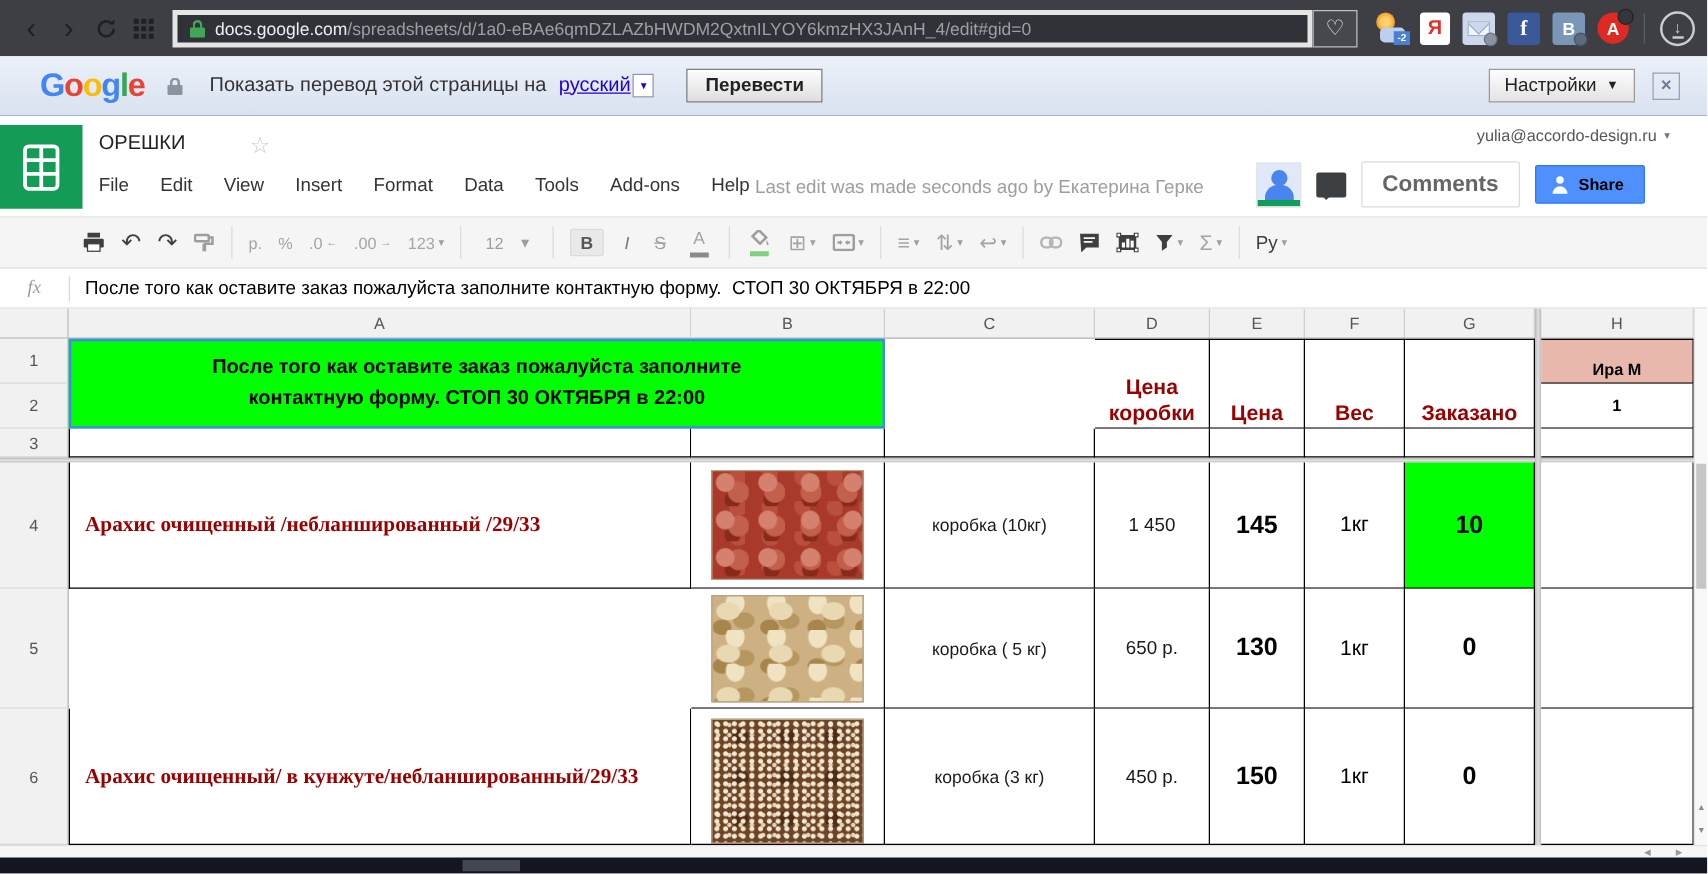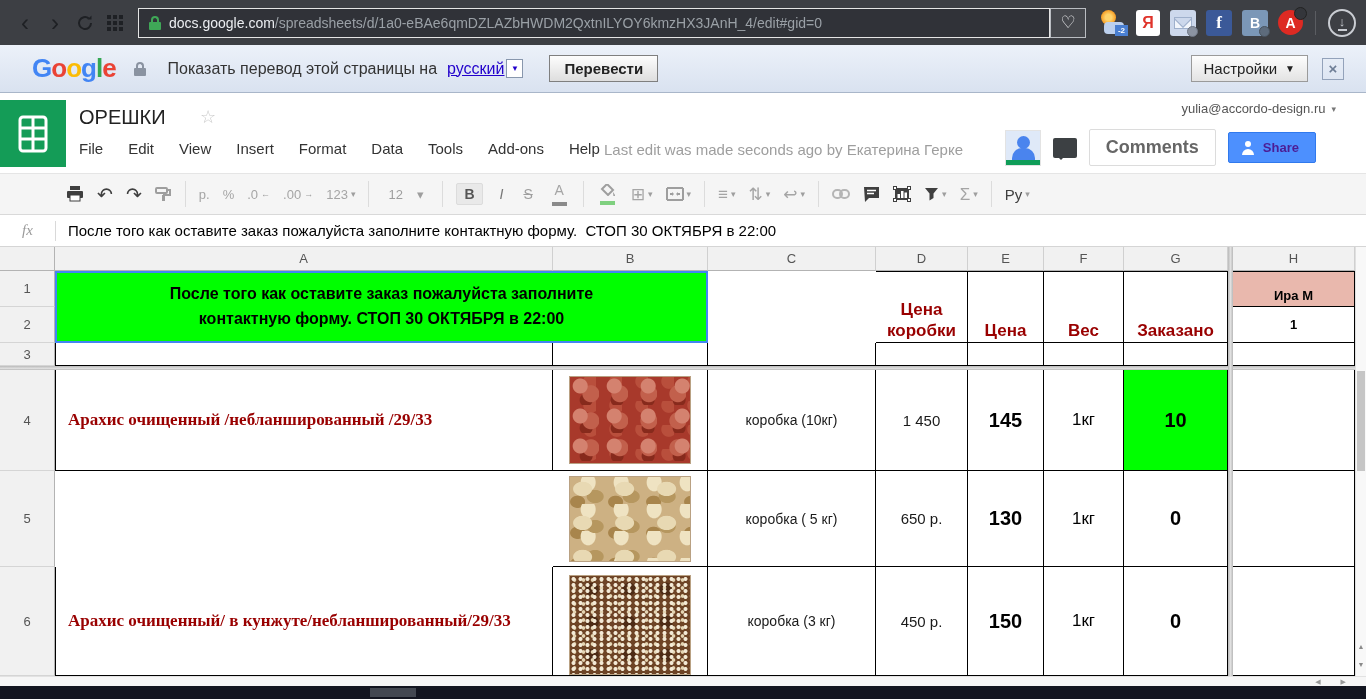--- a/index.html
+++ b/index.html
@@ -6,21 +6,21 @@
   html,body { background:#fff; font-family:"Liberation Sans","DejaVu Sans",sans-serif; }
   .stage { position:relative; width:1366px; height:699px; overflow:hidden; background:#fff; }
 
   
   .browser-bar { position:absolute; top:0; left:0; width:1366px; height:45px;
     background:#3d3f44; display:flex; align-items:center; padding:0 10px; }
   .nav-btn { width:30px; height:30px; display:flex; align-items:center; justify-content:center;
     color:#1e2024; font-size:24px; line-height:1; cursor:default; }
   .apps-grid { display:grid; grid-template-columns:repeat(3,4px); grid-template-rows:repeat(3,4px); gap:2px; }
   .apps-grid i { background:#1e2024; }
-  .url-box { flex:1; height:30px; margin:0 0 0 8px; background:#303238; border:1px solid #e5e5e5;
+  .url-box { flex:1; height:30px; margin:0 0 0 8px; background:#303238; border:4px solid #e5e5e5;
     display:flex; align-items:center; padding:0 10px; font-size:14px; white-space:nowrap; overflow:hidden; }
   .lock-glyph { width:12px; height:14px; position:relative; margin-right:8px; flex:none; }
   .lock-glyph .shackle{ position:absolute; top:0; left:2px; width:8px; height:8px; border:2px solid #3fa757; border-bottom:none; border-radius:4px 4px 0 0;}
   .lock-glyph .body{ position:absolute; bottom:0; left:0; width:12px; height:8px; background:#3fa757; border-radius:1px;}
   .url-host { color:#eceef2; }
   .url-path { color:#9aa0a6; overflow:hidden; text-overflow:ellipsis; }
   .heart-btn { width:36px; height:30px; border:1px solid #babdc2; background:#46484d; display:flex;
     align-items:center; justify-content:center; color:#e8e9eb; font-size:17px; flex:none; }
   .ext-row { display:flex; align-items:center; gap:10px; margin-left:14px; flex:none; }
   .ext { position:relative; width:26px; height:26px; display:flex; align-items:center; justify-content:center; }
@@ -62,38 +62,38 @@
   .tr-settings { margin-left:auto; padding:4px 12px; font-size:15px; color:#222;
     background:linear-gradient(#fdfdfd,#e3e3e3); border:1px solid #9a9a9a; display:flex; align-items:center; gap:8px; }
   .tr-settings .caret { font-size:10px; }
   .tr-close { width:22px; height:22px; border:1px solid #93a2ba; margin:0 8px 0 14px; display:flex;
     align-items:center; justify-content:center; color:#6e7e96; font-size:15px; font-weight:bold; }
 
   
   .app-header { position:absolute; top:93px; left:0; width:1366px; height:80px; background:#fff; }
   .sheets-logo { position:absolute; top:7px; left:0; width:66px; height:67px; background:#149c57;
     display:flex; align-items:center; justify-content:center; }
-  .doc-title { position:absolute; top:13px; left:79px; font-size:20px; color:#222; }
+  .doc-title { position:absolute; top:13px; left:79px; font-size:16px; color:#222; }
   .star { position:absolute; top:13px; left:200px; font-size:18px; color:#c9c9c9; }
   .menu-row { position:absolute; top:47px; left:79px; display:flex; gap:25px; font-size:15px; color:#333; }
   .menu-row span { cursor:pointer; }
   .last-edit { position:absolute; top:48px; left:604px; font-size:15px; color:#9e9e9e; }
   .account { position:absolute; top:8px; right:30px; font-size:13px; color:#555; display:flex; align-items:center; gap:6px; }
   .account .caret { font-size:9px; color:#777; }
   .header-actions { position:absolute; top:36px; right:50px; display:flex; align-items:center; gap:12px; }
   .avatar { width:36px; height:36px; background:#dfe9f8; position:relative; overflow:hidden; border:1px solid #e3e3e3; }
   .avatar .head { position:absolute; top:5px; left:11px; width:13px; height:13px; border-radius:50%; background:#4a84ee; }
   .avatar .torso { position:absolute; bottom:4px; left:6px; width:23px; height:13px; border-radius:10px 10px 0 0; background:#4a84ee; }
   .avatar .presence { position:absolute; bottom:0; left:0; width:100%; height:5px; background:#0f9d58; }
   .chat-icon { width:24px; height:20px; background:#3c4043; border-radius:2px; position:relative; }
   .chat-icon:after { content:""; position:absolute; bottom:-6px; left:4px; border:4px solid transparent; border-top-color:#3c4043; }
   .comments-btn { padding:7px 16px; background:#fff; border:1px solid #dcdcdc; border-radius:2px;
     font-size:18px; font-weight:bold; color:#666; cursor:pointer; }
   .share-btn { padding:7px 16px 7px 12px; background:#4d90fe; border:1px solid #3079ed; border-radius:2px;
-    font-size:13px; font-weight:bold; color:#4c1d95; cursor:pointer; display:flex; align-items:center; gap:8px; }
+    font-size:13px; font-weight:bold; color:#000000; cursor:pointer; display:flex; align-items:center; gap:8px; }
   .share-person { width:14px; height:14px; position:relative; }
   .share-person .head{ position:absolute; top:0; left:4px; width:6px; height:6px; border-radius:50%; background:#fff; }
   .share-person .torso{ position:absolute; bottom:0; left:1px; width:12px; height:6px; border-radius:6px 6px 0 0; background:#fff; }
 
   
   .toolbar { position:absolute; top:173px; left:0; width:1366px; height:42px; background:#f5f5f5;
     border-top:1px solid #e5e5e5; border-bottom:1px solid #d9d9d9;
     display:flex; align-items:center; padding-left:66px; gap:13px; color:#616161; font-size:14px; }
   .tdiv { width:1px; height:26px; background:#dcdcdc; }
   .titem { display:flex; align-items:center; gap:3px; cursor:pointer; }

